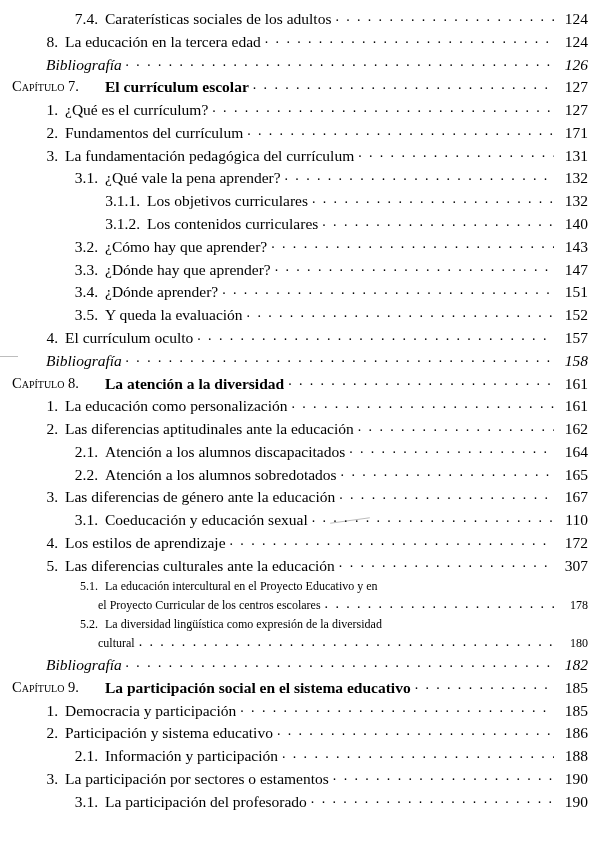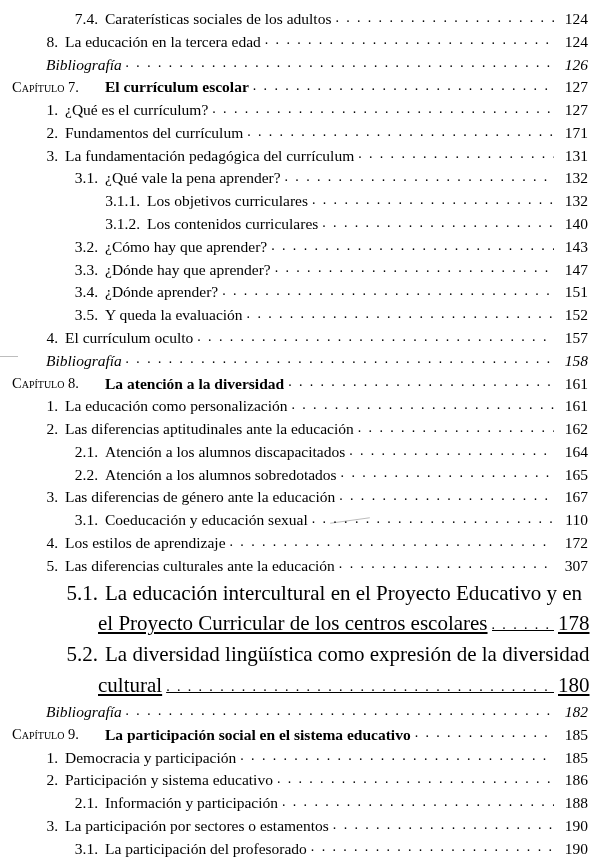--- a/index.html
+++ b/index.html
@@ -22,21 +22,21 @@
     box-sizing: border-box;
   }
   .toc {
     position: absolute;
     left: 12px;
     top: 8px;
     width: 576px;
   }
   .entry {
     display: flex;
-    align-items: center;
+    align-items: flex-start;
     font-size: 15.5px;
     line-height: 1.47;
     white-space: nowrap;
   }
   .num {
     flex: 0 0 auto;
     text-align: right;
     padding-right: 7px;
   }
   .txt {
@@ -69,33 +69,32 @@
   .lvl-1 .txt { }
   .lvl-2 .num { width: 86px; }
   .lvl-3 .num { width: 128px; }
   .biblio {
     font-style: italic;
     padding-left: 34px;
   }
   .biblio .txt { font-style: italic; }
   .gap-before { margin-top: 0; }
   .wrap-entry {
-    font-size: 21px;
+    font-size: 12px;
     line-height: 1.47;
   }
   .wrap-entry .line1 {
     display: flex;
     align-items: baseline;
     white-space: nowrap;
   }
   .wrap-entry .line2 {
     display: flex;
     align-items: baseline;
     white-space: nowrap;
-    text-decoration: underline;
   }
   .hang-2 { padding-left: 86px; }
   .speck {
     position: absolute;
     background: #bdbdbd;
   }
 </style>
 </head>
 <body>
 

